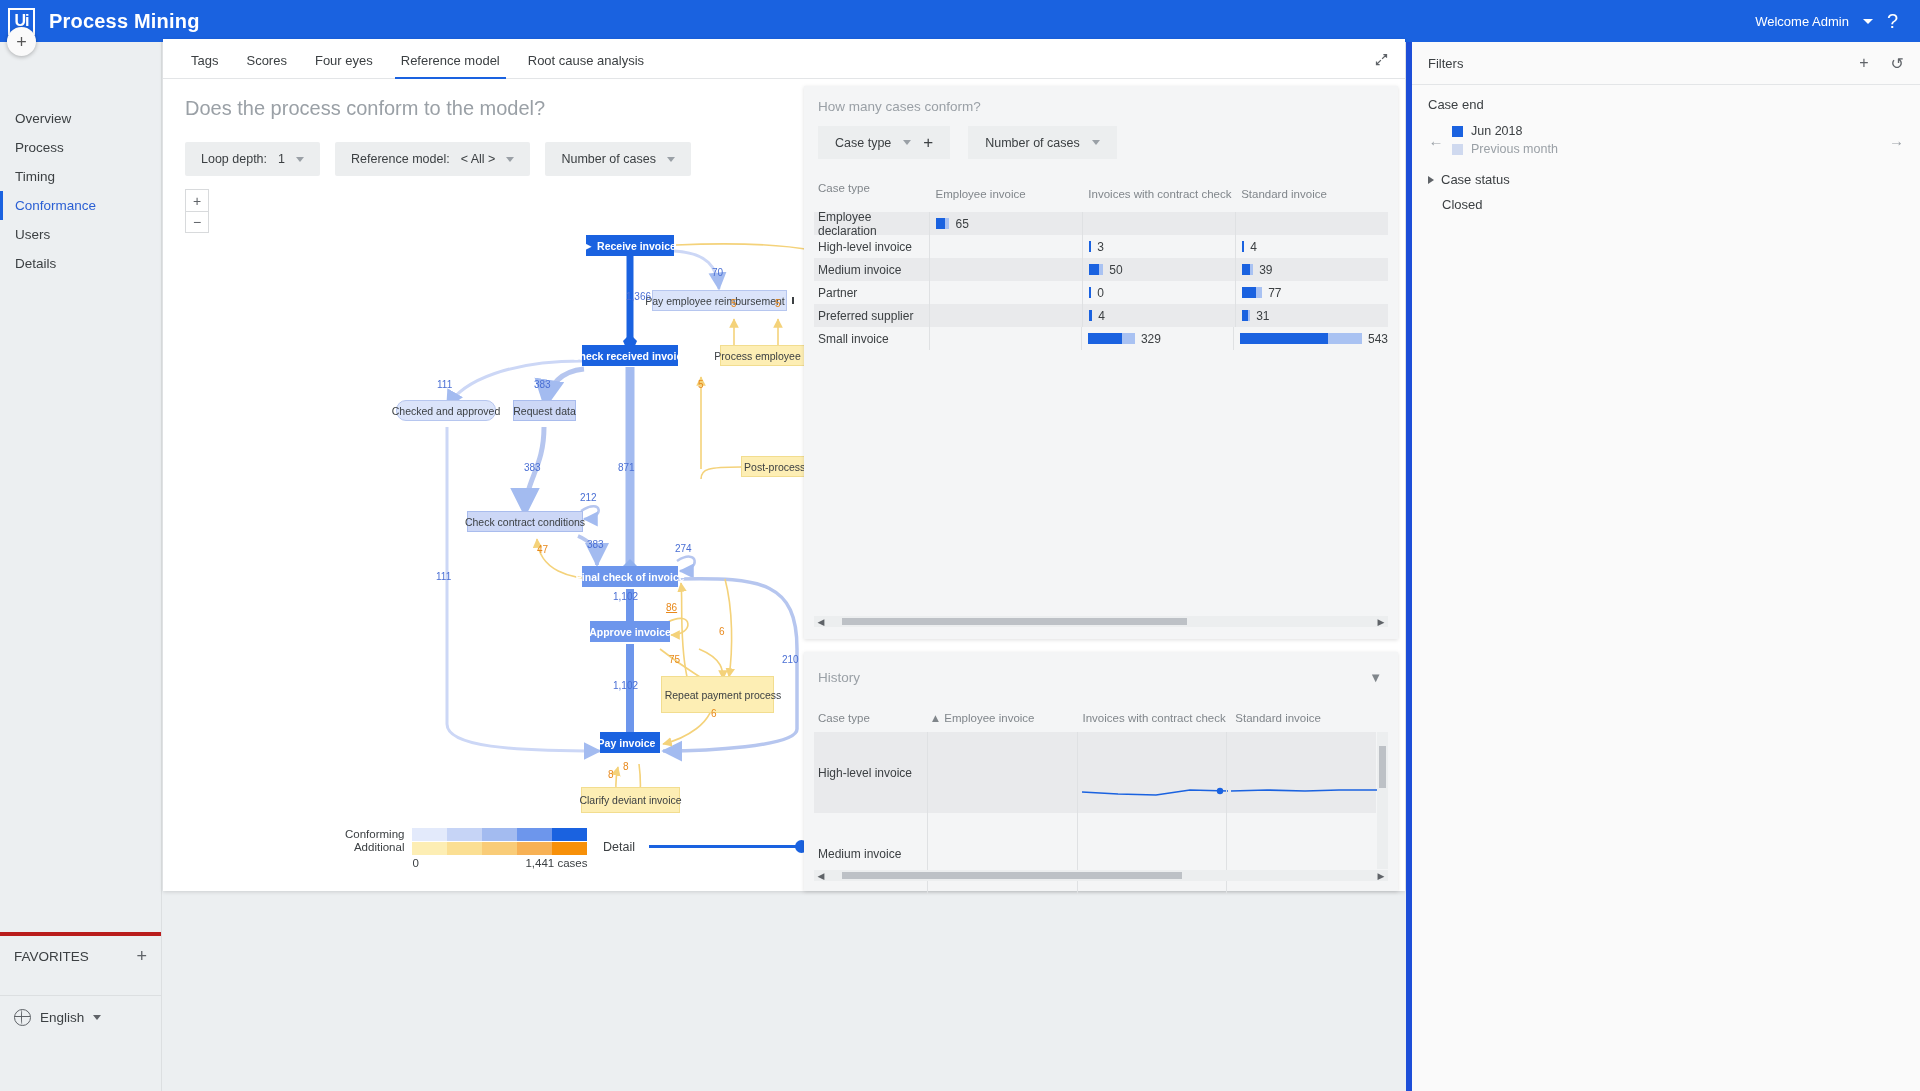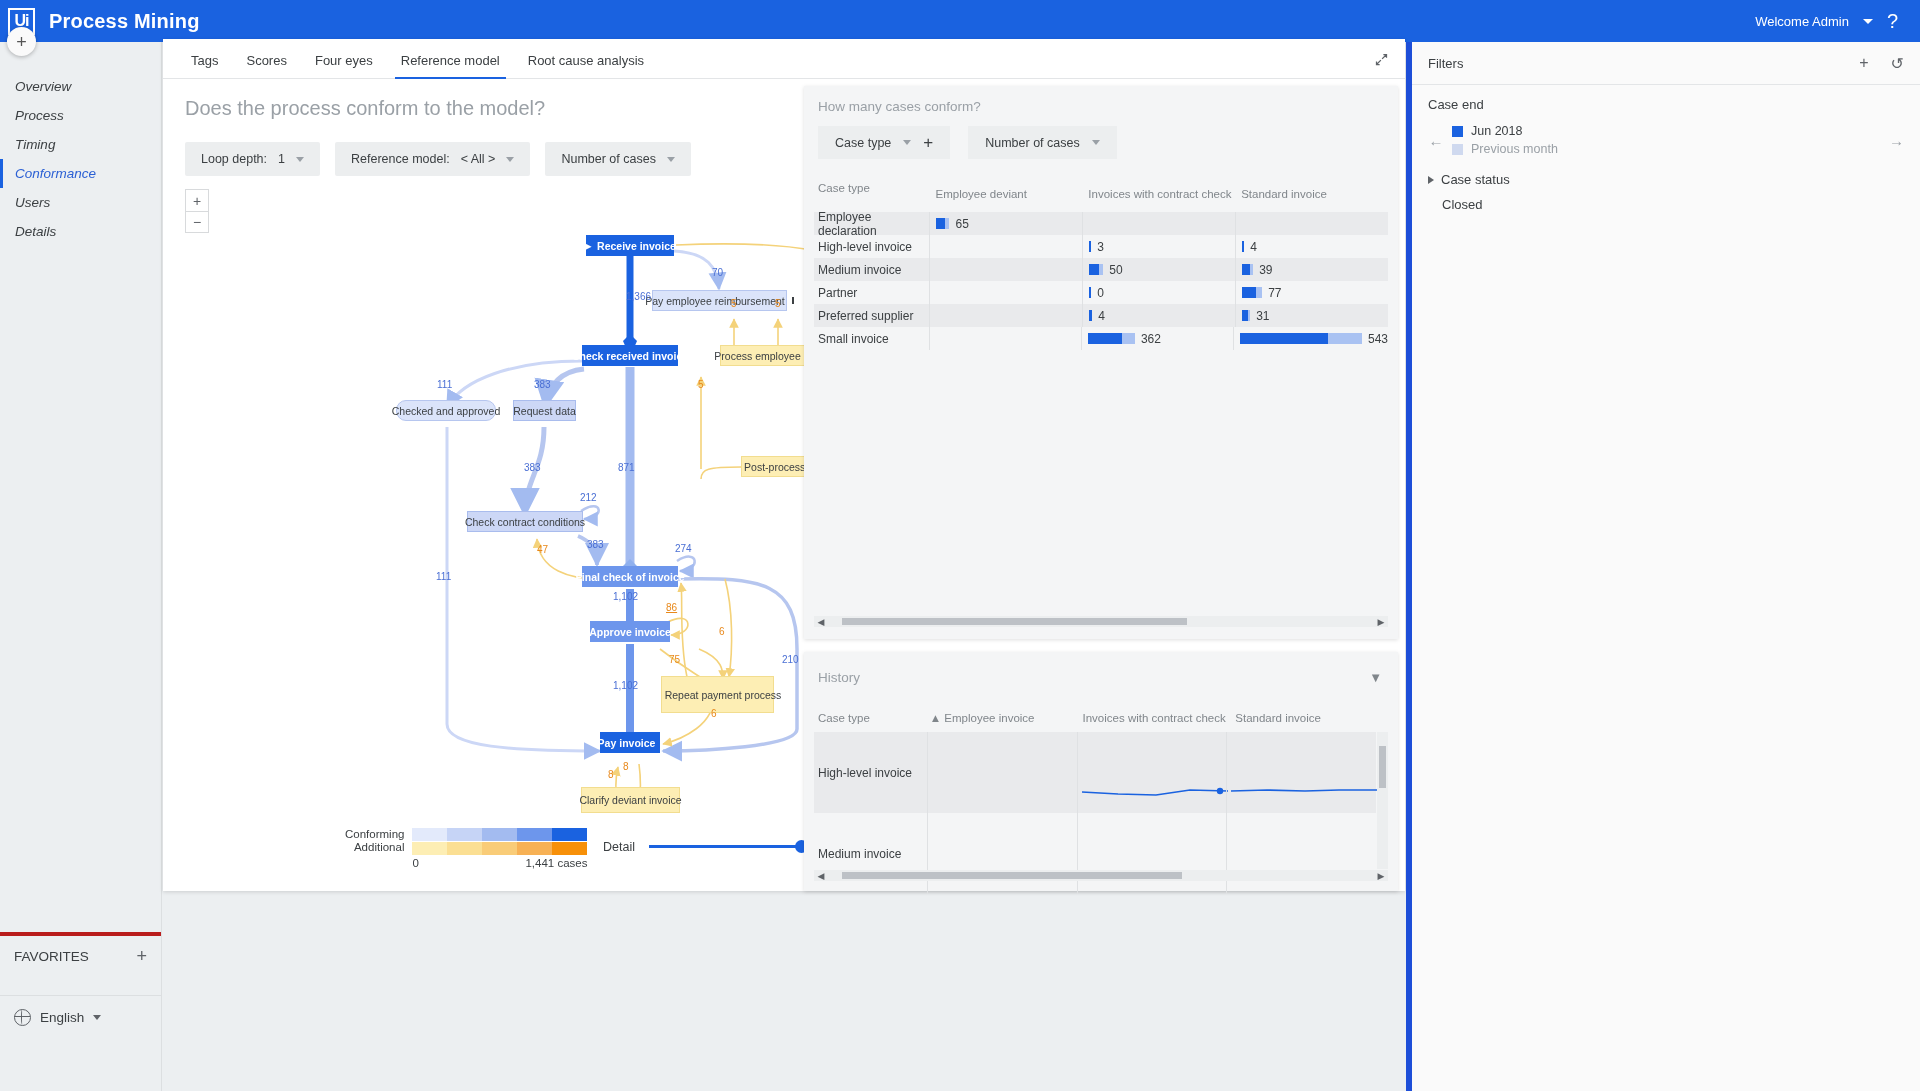--- a/index.html
+++ b/index.html
@@ -32,21 +32,21 @@
   #sidebar {
     position: absolute; left: 0; top: 42px; width: 162px; height: 1049px;
     background: #eceff1; border-right: 1px solid #dcdfe1;
   }
   #fab {
     position: absolute; left: 7px; top: -15px; width: 29px; height: 29px; border-radius: 50%;
     background: #fafafa; box-shadow: 0 1px 4px rgba(0,0,0,.28);
     display: flex; align-items: center; justify-content: center;
     font-size: 18px; color: #555; line-height: 1;
   }
-  #nav { margin-top: 30px; font-style: italic; }
+  #nav { margin-top: 62px; }
   .nav-item {
     height: 29px; display: flex; align-items: center; padding-left: 15px;
     font-size: 13.5px; color: #3c4043; position: relative;
   }
   .nav-item.active { color: #2a5fd4; }
   .nav-item.active::before {
     content: ""; position: absolute; left: 0; top: 0; bottom: 0; width: 3px; background: #1a62e0;
   }
   #favorites {
     position: absolute; left: 0; bottom: 115px; width: 161px; height: 44px;
@@ -516,21 +516,21 @@
     </div>
     <div class="chip2">
       <span>Number of cases</span>
       <span class="caret-sm"></span>
     </div>
   </div>
 
   <div id="ct-table">
     <div id="ct-head">
       <div class="c-name">Case type</div>
-      <div class="c-cell">Employee deviant</div>
+      <div class="c-cell">Employee invoice</div>
       <div class="c-cell">Invoices with contract check</div>
       <div class="c-cell">Standard invoice</div>
     </div>
 
     <div class="ct-row alt">
       <div class="c-name">Employee declaration</div>
       <div class="c-cell">
           <span class="bar" style="width:13px;">
             <i style="width:9px;"></i>
           </span>
@@ -603,21 +603,21 @@
           <span class="num">31</span>
         </div>
     </div>
     <div class="ct-row">
       <div class="c-name">Small invoice</div>
       <div class="c-cell"></div>
       <div class="c-cell">
           <span class="bar" style="width:47px;">
             <i style="width:34px;"></i>
           </span>
-          <span class="num">362</span>
+          <span class="num">329</span>
         </div>
       <div class="c-cell">
           <span class="bar" style="width:122px;">
             <i style="width:88px;"></i>
           </span>
           <span class="num">543</span>
         </div>
     </div>
   </div>
 

